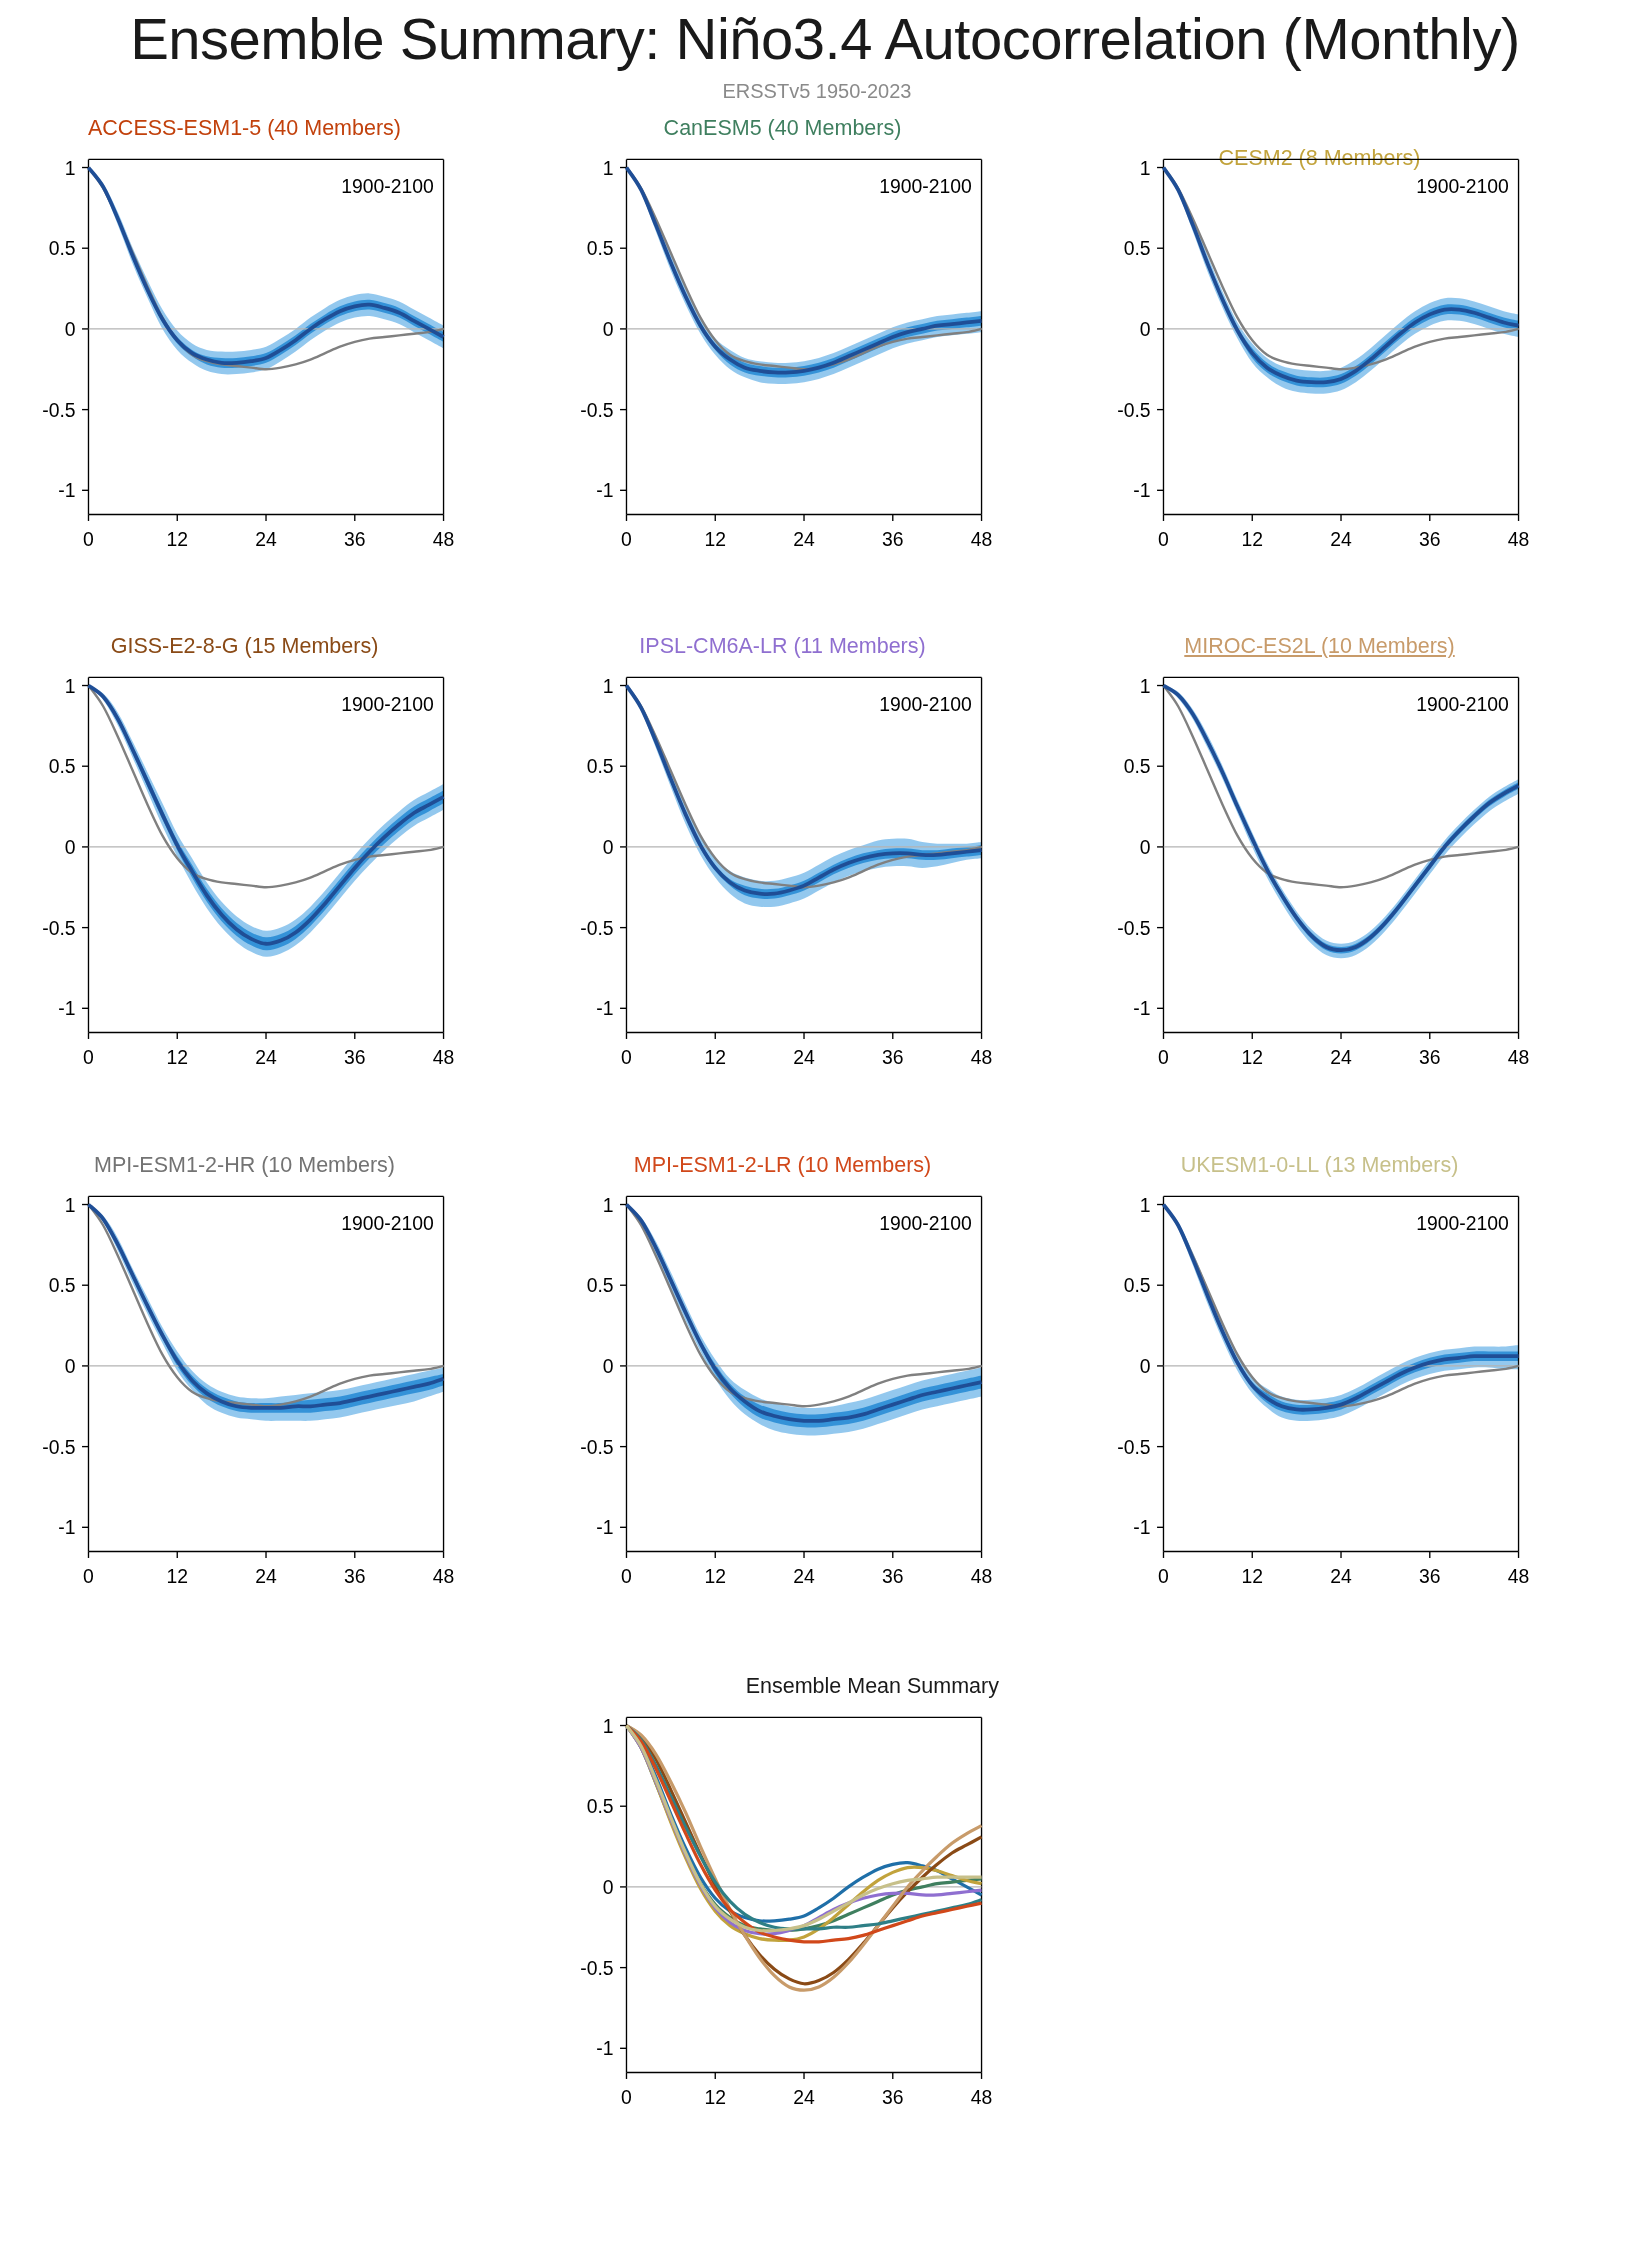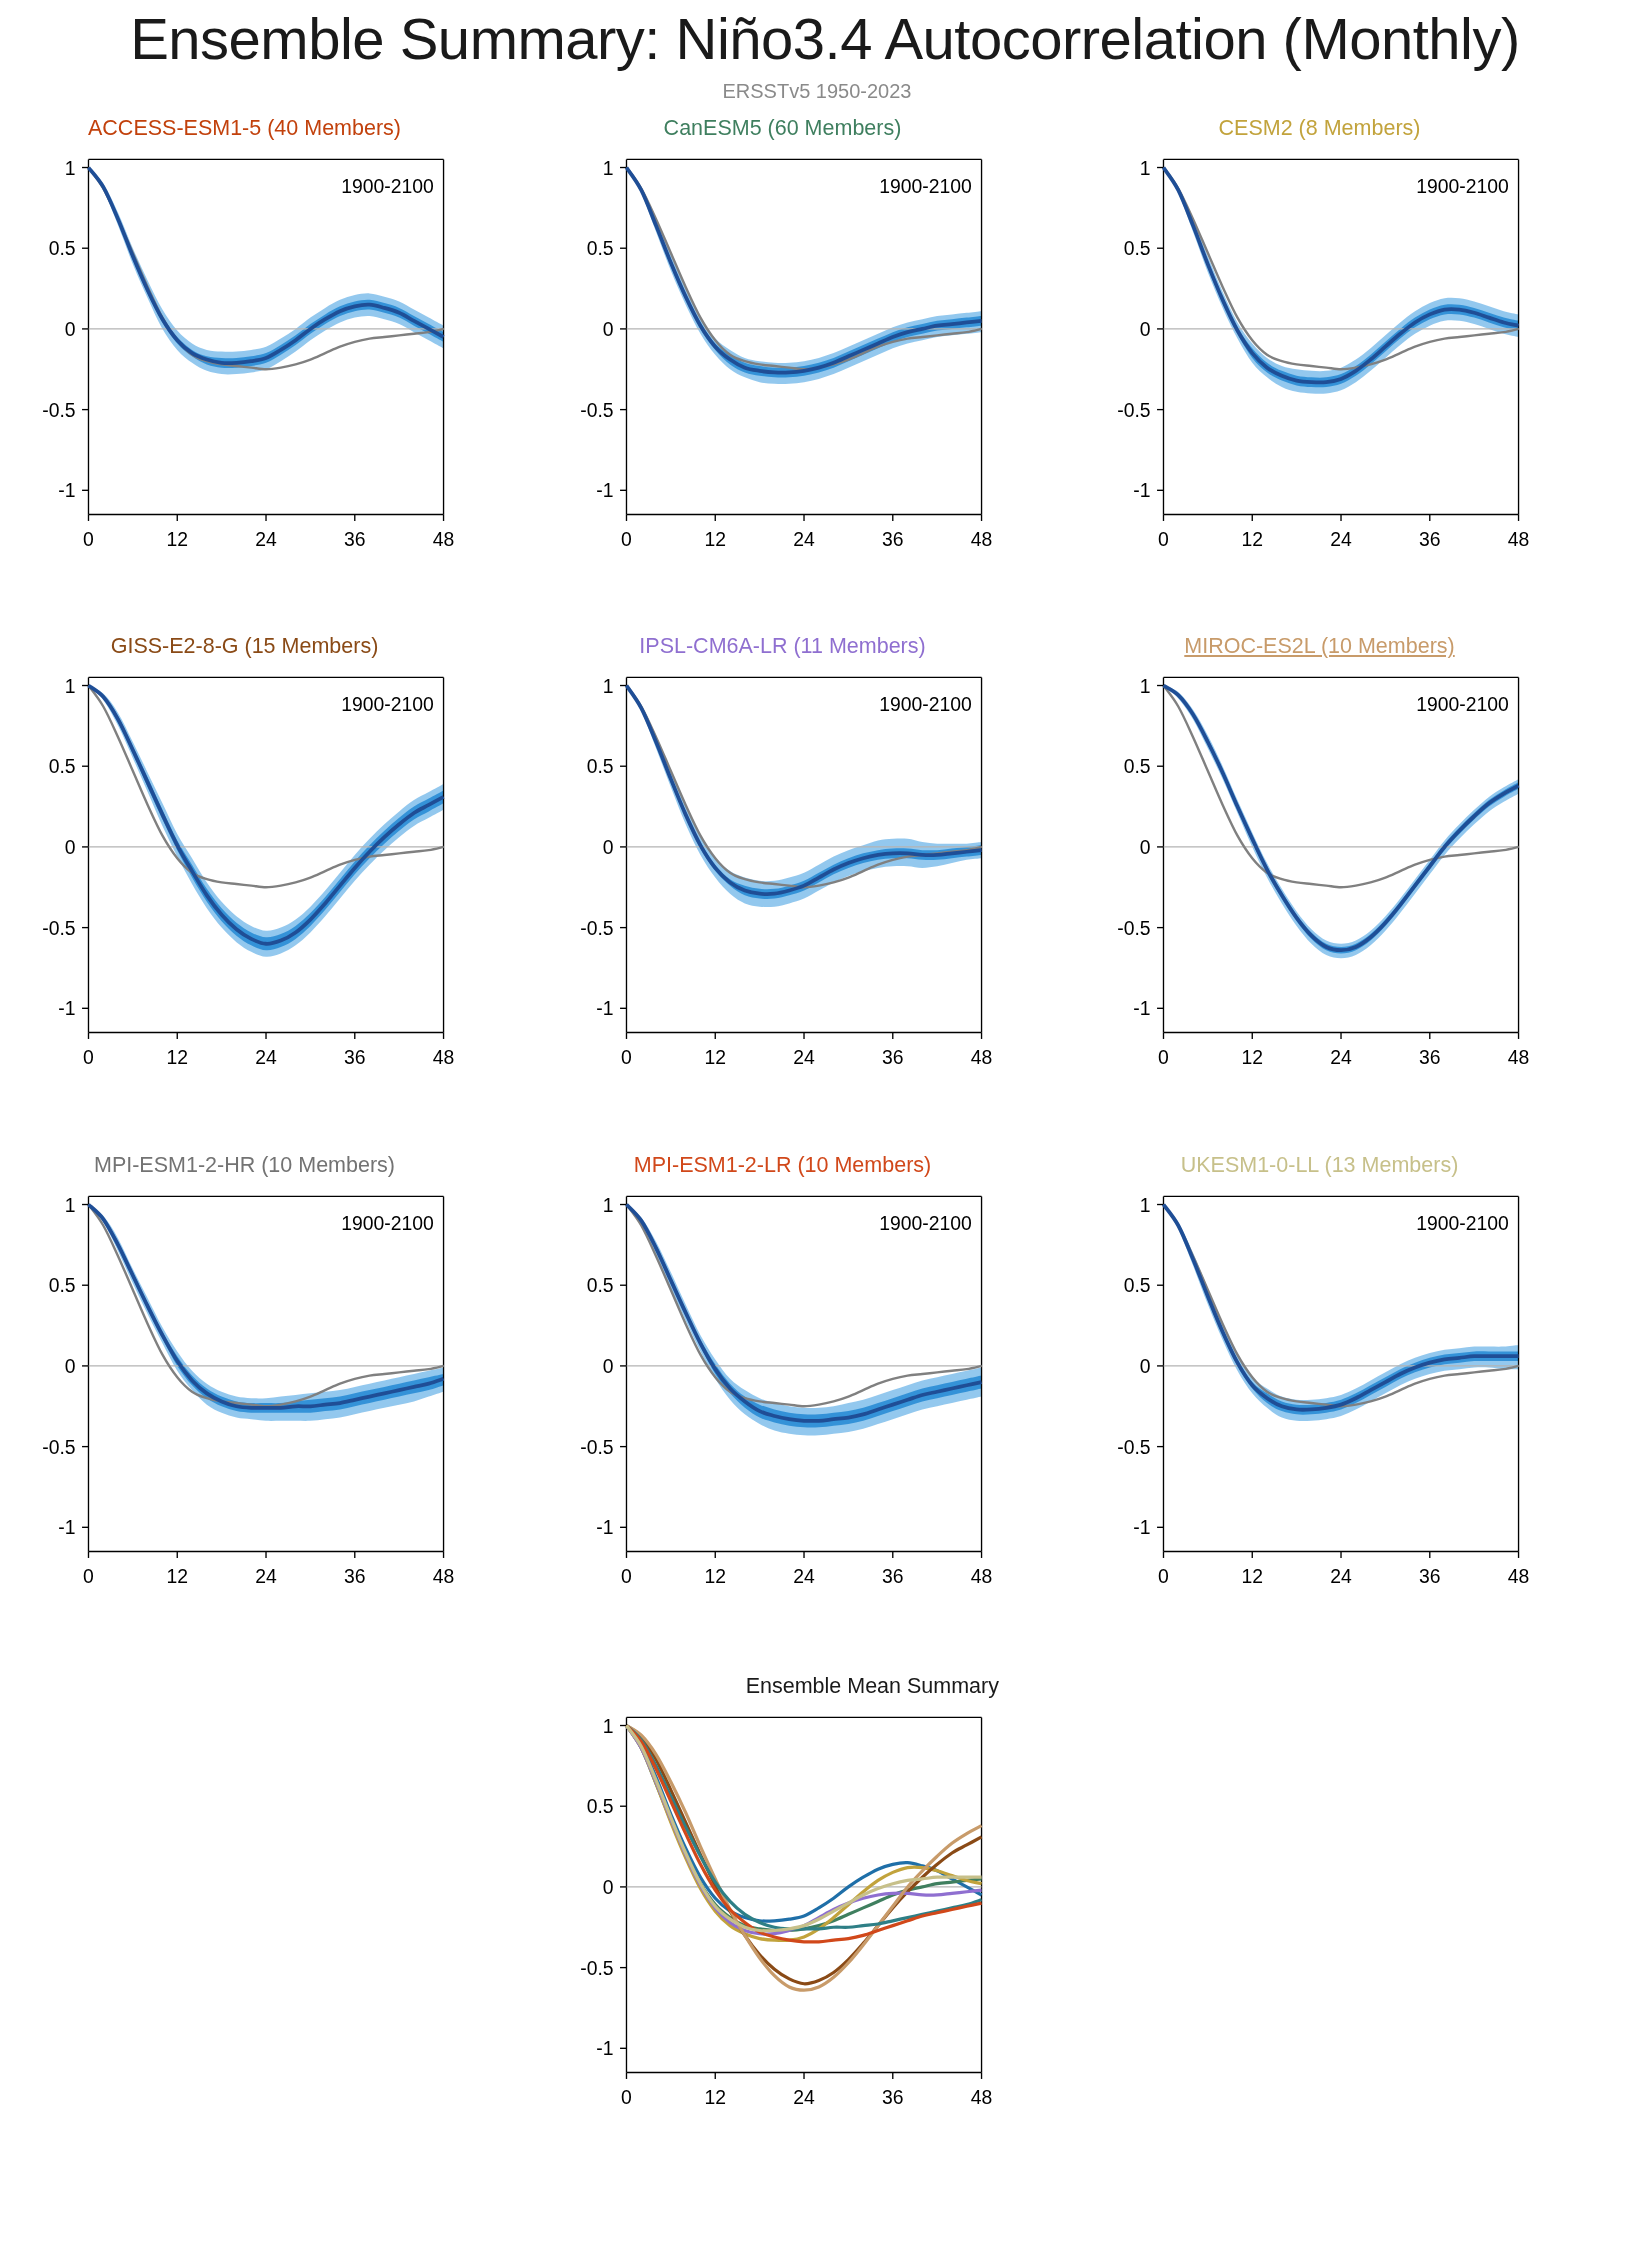--- a/index.html
+++ b/index.html
@@ -124,21 +124,21 @@
           <text class="ticklabel" x="81" y="203" text-anchor="end">0.5</text>
           <line class="tick" x1="105" y1="40.000000000000014" x2="93" y2="40.000000000000014"></line>
           <text class="ticklabel" x="81" y="53.000000000000014" text-anchor="end">1</text>
           <path class="obs-line" d="M 105.00 40.00 C 109.58 46.50, 123.33 63.00, 132.50 79.00 C 141.67 95.00, 150.83 116.00, 160.00 136.00 C 169.17 156.00, 178.33 178.00, 187.50 199.00 C 196.67 220.00, 205.83 242.00, 215.00 262.00 C 224.17 282.00, 233.33 302.50, 242.50 319.00 C 251.67 335.50, 260.83 349.50, 270.00 361.00 C 279.17 372.50, 288.33 381.50, 297.50 388.00 C 306.67 394.50, 315.83 397.00, 325.00 400.00 C 334.17 403.00, 343.33 404.50, 352.50 406.00 C 361.67 407.50, 370.83 408.00, 380.00 409.00 C 389.17 410.00, 398.33 411.00, 407.50 412.00 C 416.67 413.00, 425.83 415.00, 435.00 415.00 C 444.17 415.00, 453.33 413.50, 462.50 412.00 C 471.67 410.50, 480.83 408.50, 490.00 406.00 C 499.17 403.50, 508.33 400.50, 517.50 397.00 C 526.67 393.50, 535.83 389.00, 545.00 385.00 C 554.17 381.00, 563.33 376.50, 572.50 373.00 C 581.67 369.50, 590.83 366.50, 600.00 364.00 C 609.17 361.50, 618.33 359.50, 627.50 358.00 C 636.67 356.50, 645.83 356.00, 655.00 355.00 C 664.17 354.00, 673.33 353.00, 682.50 352.00 C 691.67 351.00, 700.83 350.00, 710.00 349.00 C 719.17 348.00, 728.33 347.50, 737.50 346.00 C 746.67 344.50, 760.42 341.00, 765.00 340.00"></path>
           <path class="mean-line" d="M 105.00 40.00 C 109.58 46.00, 123.33 60.00, 132.50 76.00 C 141.67 92.00, 150.83 114.50, 160.00 136.00 C 169.17 157.50, 178.33 183.00, 187.50 205.00 C 196.67 227.00, 205.83 248.50, 215.00 268.00 C 224.17 287.50, 233.33 306.50, 242.50 322.00 C 251.67 337.50, 260.83 350.50, 270.00 361.00 C 279.17 371.50, 288.33 379.00, 297.50 385.00 C 306.67 391.00, 315.83 394.00, 325.00 397.00 C 334.17 400.00, 343.33 402.00, 352.50 403.00 C 361.67 404.00, 370.83 403.50, 380.00 403.00 C 389.17 402.50, 398.33 401.50, 407.50 400.00 C 416.67 398.50, 425.83 397.50, 435.00 394.00 C 444.17 390.50, 453.33 384.50, 462.50 379.00 C 471.67 373.50, 480.83 367.50, 490.00 361.00 C 499.17 354.50, 508.33 346.50, 517.50 340.00 C 526.67 333.50, 535.83 327.50, 545.00 322.00 C 554.17 316.50, 563.33 311.00, 572.50 307.00 C 581.67 303.00, 590.83 300.00, 600.00 298.00 C 609.17 296.00, 618.33 294.50, 627.50 295.00 C 636.67 295.50, 645.83 298.50, 655.00 301.00 C 664.17 303.50, 673.33 306.00, 682.50 310.00 C 691.67 314.00, 700.83 320.00, 710.00 325.00 C 719.17 330.00, 728.33 335.00, 737.50 340.00 C 746.67 345.00, 760.42 352.50, 765.00 355.00"></path>
           <text class="period-label" x="747" y="87" text-anchor="end">1900-2100</text>
         </svg>
       </div>
     </div>
     <div class="panel" style="left: 570px; top: 116px; width: 425px;">
-      <div class="panel-title" style="color: rgb(63, 127, 95);">CanESM5 (60 Members)</div>
+      <div class="panel-title" style="color: rgb(63, 127, 95);">CanESM5 (40 Members)</div>
       <div class="plot-wrap">
         <svg width="425" height="425" viewBox="0 0 790 790">
           <g>
             <path class="band-outer" d="M 105.00 40.00 C 109.58 46.00, 123.33 60.00, 132.50 76.00 C 141.67 92.00, 150.83 115.00, 160.00 136.00 C 169.17 157.00, 178.33 180.50, 187.50 202.00 C 196.67 223.50, 205.83 245.50, 215.00 265.00 C 224.17 284.50, 233.33 303.50, 242.50 319.00 C 251.67 334.50, 260.83 348.00, 270.00 358.00 C 279.17 368.00, 288.33 373.00, 297.50 379.00 C 306.67 385.00, 315.83 390.50, 325.00 394.00 C 334.17 397.50, 343.33 398.50, 352.50 400.00 C 361.67 401.50, 370.83 402.50, 380.00 403.00 C 389.17 403.50, 398.33 403.50, 407.50 403.00 C 416.67 402.50, 425.83 401.50, 435.00 400.00 C 444.17 398.50, 453.33 396.50, 462.50 394.00 C 471.67 391.50, 480.83 388.50, 490.00 385.00 C 499.17 381.50, 508.33 377.00, 517.50 373.00 C 526.67 369.00, 535.83 365.00, 545.00 361.00 C 554.17 357.00, 563.33 353.00, 572.50 349.00 C 581.67 345.00, 590.83 340.50, 600.00 337.00 C 609.17 333.50, 618.33 330.50, 627.50 328.00 C 636.67 325.50, 645.83 324.00, 655.00 322.00 C 664.17 320.00, 673.33 317.50, 682.50 316.00 C 691.67 314.50, 700.83 314.00, 710.00 313.00 C 719.17 312.00, 728.33 311.00, 737.50 310.00 C 746.67 309.00, 760.42 307.50, 765.00 307.00 L 765.00 346.00 C 760.42 346.50, 746.67 348.00, 737.50 349.00 C 728.33 350.00, 719.17 351.00, 710.00 352.00 C 700.83 353.00, 691.67 353.50, 682.50 355.00 C 673.33 356.50, 664.17 359.00, 655.00 361.00 C 645.83 363.00, 636.67 364.50, 627.50 367.00 C 618.33 369.50, 609.17 372.50, 600.00 376.00 C 590.83 379.50, 581.67 384.00, 572.50 388.00 C 563.33 392.00, 554.17 396.00, 545.00 400.00 C 535.83 404.00, 526.67 408.00, 517.50 412.00 C 508.33 416.00, 499.17 420.50, 490.00 424.00 C 480.83 427.50, 471.67 430.50, 462.50 433.00 C 453.33 435.50, 444.17 437.50, 435.00 439.00 C 425.83 440.50, 416.67 441.50, 407.50 442.00 C 398.33 442.50, 389.17 442.50, 380.00 442.00 C 370.83 441.50, 361.67 441.00, 352.50 439.00 C 343.33 437.00, 334.17 434.00, 325.00 430.00 C 315.83 426.00, 306.67 422.00, 297.50 415.00 C 288.33 408.00, 279.17 399.00, 270.00 388.00 C 260.83 377.00, 251.67 364.50, 242.50 349.00 C 233.33 333.50, 224.17 314.50, 215.00 295.00 C 205.83 275.50, 196.67 254.50, 187.50 232.00 C 178.33 209.50, 169.17 184.00, 160.00 160.00 C 150.83 136.00, 141.67 108.00, 132.50 88.00 C 123.33 68.00, 109.58 48.00, 105.00 40.00 Z"></path>
           </g>
           <g>
             <path class="band-inner" d="M 105.00 40.00 C 109.58 46.50, 123.33 62.00, 132.50 79.00 C 141.67 96.00, 150.83 120.00, 160.00 142.00 C 169.17 164.00, 178.33 189.00, 187.50 211.00 C 196.67 233.00, 205.83 254.50, 215.00 274.00 C 224.17 293.50, 233.33 312.50, 242.50 328.00 C 251.67 343.50, 260.83 357.00, 270.00 367.00 C 279.17 377.00, 288.33 382.00, 297.50 388.00 C 306.67 394.00, 315.83 399.50, 325.00 403.00 C 334.17 406.50, 343.33 407.50, 352.50 409.00 C 361.67 410.50, 370.83 411.50, 380.00 412.00 C 389.17 412.50, 398.33 412.50, 407.50 412.00 C 416.67 411.50, 425.83 410.50, 435.00 409.00 C 444.17 407.50, 453.33 405.50, 462.50 403.00 C 471.67 400.50, 480.83 397.50, 490.00 394.00 C 499.17 390.50, 508.33 386.00, 517.50 382.00 C 526.67 378.00, 535.83 374.00, 545.00 370.00 C 554.17 366.00, 563.33 362.00, 572.50 358.00 C 581.67 354.00, 590.83 349.50, 600.00 346.00 C 609.17 342.50, 618.33 339.50, 627.50 337.00 C 636.67 334.50, 645.83 333.00, 655.00 331.00 C 664.17 329.00, 673.33 326.50, 682.50 325.00 C 691.67 323.50, 700.83 323.00, 710.00 322.00 C 719.17 321.00, 728.33 320.00, 737.50 319.00 C 746.67 318.00, 760.42 316.50, 765.00 316.00 L 765.00 334.00 C 760.42 334.50, 746.67 336.00, 737.50 337.00 C 728.33 338.00, 719.17 339.00, 710.00 340.00 C 700.83 341.00, 691.67 341.50, 682.50 343.00 C 673.33 344.50, 664.17 347.00, 655.00 349.00 C 645.83 351.00, 636.67 352.50, 627.50 355.00 C 618.33 357.50, 609.17 360.50, 600.00 364.00 C 590.83 367.50, 581.67 372.00, 572.50 376.00 C 563.33 380.00, 554.17 384.00, 545.00 388.00 C 535.83 392.00, 526.67 396.00, 517.50 400.00 C 508.33 404.00, 499.17 408.50, 490.00 412.00 C 480.83 415.50, 471.67 418.50, 462.50 421.00 C 453.33 423.50, 444.17 425.50, 435.00 427.00 C 425.83 428.50, 416.67 429.50, 407.50 430.00 C 398.33 430.50, 389.17 430.50, 380.00 430.00 C 370.83 429.50, 361.67 428.50, 352.50 427.00 C 343.33 425.50, 334.17 424.50, 325.00 421.00 C 315.83 417.50, 306.67 413.00, 297.50 406.00 C 288.33 399.00, 279.17 390.00, 270.00 379.00 C 260.83 368.00, 251.67 355.50, 242.50 340.00 C 233.33 324.50, 224.17 305.50, 215.00 286.00 C 205.83 266.50, 196.67 245.00, 187.50 223.00 C 178.33 201.00, 169.17 177.00, 160.00 154.00 C 150.83 131.00, 141.67 104.00, 132.50 85.00 C 123.33 66.00, 109.58 47.50, 105.00 40.00 Z"></path>
           </g>
           <line class="axis-line" x1="105" y1="25" x2="105" y2="685"></line>
           <line class="axis-line" x1="105" y1="685" x2="765" y2="685"></line>
@@ -165,21 +165,21 @@
           <text class="ticklabel" x="81" y="203" text-anchor="end">0.5</text>
           <line class="tick" x1="105" y1="40.000000000000014" x2="93" y2="40.000000000000014"></line>
           <text class="ticklabel" x="81" y="53.000000000000014" text-anchor="end">1</text>
           <path class="obs-line" d="M 105.00 40.00 C 109.58 46.50, 123.33 63.00, 132.50 79.00 C 141.67 95.00, 150.83 116.00, 160.00 136.00 C 169.17 156.00, 178.33 178.00, 187.50 199.00 C 196.67 220.00, 205.83 242.00, 215.00 262.00 C 224.17 282.00, 233.33 302.50, 242.50 319.00 C 251.67 335.50, 260.83 349.50, 270.00 361.00 C 279.17 372.50, 288.33 381.50, 297.50 388.00 C 306.67 394.50, 315.83 397.00, 325.00 400.00 C 334.17 403.00, 343.33 404.50, 352.50 406.00 C 361.67 407.50, 370.83 408.00, 380.00 409.00 C 389.17 410.00, 398.33 411.00, 407.50 412.00 C 416.67 413.00, 425.83 415.00, 435.00 415.00 C 444.17 415.00, 453.33 413.50, 462.50 412.00 C 471.67 410.50, 480.83 408.50, 490.00 406.00 C 499.17 403.50, 508.33 400.50, 517.50 397.00 C 526.67 393.50, 535.83 389.00, 545.00 385.00 C 554.17 381.00, 563.33 376.50, 572.50 373.00 C 581.67 369.50, 590.83 366.50, 600.00 364.00 C 609.17 361.50, 618.33 359.50, 627.50 358.00 C 636.67 356.50, 645.83 356.00, 655.00 355.00 C 664.17 354.00, 673.33 353.00, 682.50 352.00 C 691.67 351.00, 700.83 350.00, 710.00 349.00 C 719.17 348.00, 728.33 347.50, 737.50 346.00 C 746.67 344.50, 760.42 341.00, 765.00 340.00"></path>
           <path class="mean-line" d="M 105.00 40.00 C 109.58 47.00, 123.33 64.00, 132.50 82.00 C 141.67 100.00, 150.83 125.50, 160.00 148.00 C 169.17 170.50, 178.33 195.00, 187.50 217.00 C 196.67 239.00, 205.83 260.50, 215.00 280.00 C 224.17 299.50, 233.33 318.50, 242.50 334.00 C 251.67 349.50, 260.83 362.50, 270.00 373.00 C 279.17 383.50, 288.33 390.50, 297.50 397.00 C 306.67 403.50, 315.83 408.50, 325.00 412.00 C 334.17 415.50, 343.33 416.50, 352.50 418.00 C 361.67 419.50, 370.83 420.50, 380.00 421.00 C 389.17 421.50, 398.33 421.50, 407.50 421.00 C 416.67 420.50, 425.83 419.50, 435.00 418.00 C 444.17 416.50, 453.33 414.50, 462.50 412.00 C 471.67 409.50, 480.83 406.50, 490.00 403.00 C 499.17 399.50, 508.33 395.00, 517.50 391.00 C 526.67 387.00, 535.83 383.00, 545.00 379.00 C 554.17 375.00, 563.33 371.00, 572.50 367.00 C 581.67 363.00, 590.83 358.50, 600.00 355.00 C 609.17 351.50, 618.33 348.50, 627.50 346.00 C 636.67 343.50, 645.83 342.00, 655.00 340.00 C 664.17 338.00, 673.33 335.50, 682.50 334.00 C 691.67 332.50, 700.83 332.00, 710.00 331.00 C 719.17 330.00, 728.33 329.00, 737.50 328.00 C 746.67 327.00, 760.42 325.50, 765.00 325.00"></path>
           <text class="period-label" x="747" y="87" text-anchor="end">1900-2100</text>
         </svg>
       </div>
     </div>
     <div class="panel" style="left: 1107px; top: 116px; width: 425px;">
-      <div class="panel-title" style="color: rgb(194, 163, 60);">CESM2 (8 Members)</div>
+      <div class="panel-title" style="color: rgb(194, 163, 60); margin-top: 30px;">CESM2 (8 Members)</div>
       <div class="plot-wrap">
         <svg width="425" height="425" viewBox="0 0 790 790">
           <g>
             <path class="band-outer" d="M 105.00 40.00 C 109.58 46.00, 123.33 60.00, 132.50 76.00 C 141.67 92.00, 150.83 114.50, 160.00 136.00 C 169.17 157.50, 178.33 182.50, 187.50 205.00 C 196.67 227.50, 205.83 250.50, 215.00 271.00 C 224.17 291.50, 233.33 312.00, 242.50 328.00 C 251.67 344.00, 260.83 356.00, 270.00 367.00 C 279.17 378.00, 288.33 387.00, 297.50 394.00 C 306.67 401.00, 315.83 405.50, 325.00 409.00 C 334.17 412.50, 343.33 413.50, 352.50 415.00 C 361.67 416.50, 370.83 417.50, 380.00 418.00 C 389.17 418.50, 398.33 419.00, 407.50 418.00 C 416.67 417.00, 425.83 415.50, 435.00 412.00 C 444.17 408.50, 453.33 403.00, 462.50 397.00 C 471.67 391.00, 480.83 383.50, 490.00 376.00 C 499.17 368.50, 508.33 360.00, 517.50 352.00 C 526.67 344.00, 535.83 335.50, 545.00 328.00 C 554.17 320.50, 563.33 313.00, 572.50 307.00 C 581.67 301.00, 590.83 296.00, 600.00 292.00 C 609.17 288.00, 618.33 284.50, 627.50 283.00 C 636.67 281.50, 645.83 282.00, 655.00 283.00 C 664.17 284.00, 673.33 286.50, 682.50 289.00 C 691.67 291.50, 700.83 295.00, 710.00 298.00 C 719.17 301.00, 728.33 304.50, 737.50 307.00 C 746.67 309.50, 760.42 312.00, 765.00 313.00 L 765.00 355.00 C 760.42 354.00, 746.67 351.50, 737.50 349.00 C 728.33 346.50, 719.17 343.00, 710.00 340.00 C 700.83 337.00, 691.67 333.50, 682.50 331.00 C 673.33 328.50, 664.17 326.00, 655.00 325.00 C 645.83 324.00, 636.67 323.50, 627.50 325.00 C 618.33 326.50, 609.17 330.00, 600.00 334.00 C 590.83 338.00, 581.67 343.00, 572.50 349.00 C 563.33 355.00, 554.17 362.50, 545.00 370.00 C 535.83 377.50, 526.67 386.00, 517.50 394.00 C 508.33 402.00, 499.17 410.50, 490.00 418.00 C 480.83 425.50, 471.67 433.00, 462.50 439.00 C 453.33 445.00, 444.17 450.50, 435.00 454.00 C 425.83 457.50, 416.67 459.00, 407.50 460.00 C 398.33 461.00, 389.17 460.50, 380.00 460.00 C 370.83 459.50, 361.67 459.00, 352.50 457.00 C 343.33 455.00, 334.17 452.50, 325.00 448.00 C 315.83 443.50, 306.67 437.50, 297.50 430.00 C 288.33 422.50, 279.17 415.00, 270.00 403.00 C 260.83 391.00, 251.67 375.00, 242.50 358.00 C 233.33 341.00, 224.17 321.50, 215.00 301.00 C 205.83 280.50, 196.67 258.50, 187.50 235.00 C 178.33 211.50, 169.17 184.50, 160.00 160.00 C 150.83 135.50, 141.67 108.00, 132.50 88.00 C 123.33 68.00, 109.58 48.00, 105.00 40.00 Z"></path>
           </g>
           <g>
             <path class="band-inner" d="M 105.00 40.00 C 109.58 46.50, 123.33 62.00, 132.50 79.00 C 141.67 96.00, 150.83 119.50, 160.00 142.00 C 169.17 164.50, 178.33 191.00, 187.50 214.00 C 196.67 237.00, 205.83 259.50, 215.00 280.00 C 224.17 300.50, 233.33 321.00, 242.50 337.00 C 251.67 353.00, 260.83 365.00, 270.00 376.00 C 279.17 387.00, 288.33 396.00, 297.50 403.00 C 306.67 410.00, 315.83 414.00, 325.00 418.00 C 334.17 422.00, 343.33 425.00, 352.50 427.00 C 361.67 429.00, 370.83 429.50, 380.00 430.00 C 389.17 430.50, 398.33 431.00, 407.50 430.00 C 416.67 429.00, 425.83 427.50, 435.00 424.00 C 444.17 420.50, 453.33 415.00, 462.50 409.00 C 471.67 403.00, 480.83 395.50, 490.00 388.00 C 499.17 380.50, 508.33 372.00, 517.50 364.00 C 526.67 356.00, 535.83 347.50, 545.00 340.00 C 554.17 332.50, 563.33 325.00, 572.50 319.00 C 581.67 313.00, 590.83 308.00, 600.00 304.00 C 609.17 300.00, 618.33 296.50, 627.50 295.00 C 636.67 293.50, 645.83 294.00, 655.00 295.00 C 664.17 296.00, 673.33 298.50, 682.50 301.00 C 691.67 303.50, 700.83 307.00, 710.00 310.00 C 719.17 313.00, 728.33 316.50, 737.50 319.00 C 746.67 321.50, 760.42 324.00, 765.00 325.00 L 765.00 343.00 C 760.42 342.00, 746.67 339.50, 737.50 337.00 C 728.33 334.50, 719.17 331.00, 710.00 328.00 C 700.83 325.00, 691.67 321.50, 682.50 319.00 C 673.33 316.50, 664.17 314.00, 655.00 313.00 C 645.83 312.00, 636.67 311.50, 627.50 313.00 C 618.33 314.50, 609.17 318.00, 600.00 322.00 C 590.83 326.00, 581.67 331.00, 572.50 337.00 C 563.33 343.00, 554.17 350.50, 545.00 358.00 C 535.83 365.50, 526.67 374.00, 517.50 382.00 C 508.33 390.00, 499.17 398.50, 490.00 406.00 C 480.83 413.50, 471.67 421.00, 462.50 427.00 C 453.33 433.00, 444.17 438.50, 435.00 442.00 C 425.83 445.50, 416.67 447.00, 407.50 448.00 C 398.33 449.00, 389.17 448.50, 380.00 448.00 C 370.83 447.50, 361.67 447.00, 352.50 445.00 C 343.33 443.00, 334.17 440.00, 325.00 436.00 C 315.83 432.00, 306.67 428.00, 297.50 421.00 C 288.33 414.00, 279.17 406.00, 270.00 394.00 C 260.83 382.00, 251.67 366.00, 242.50 349.00 C 233.33 332.00, 224.17 312.50, 215.00 292.00 C 205.83 271.50, 196.67 249.00, 187.50 226.00 C 178.33 203.00, 169.17 177.50, 160.00 154.00 C 150.83 130.50, 141.67 104.00, 132.50 85.00 C 123.33 66.00, 109.58 47.50, 105.00 40.00 Z"></path>
           </g>
           <line class="axis-line" x1="105" y1="25" x2="105" y2="685"></line>
           <line class="axis-line" x1="105" y1="685" x2="765" y2="685"></line>

